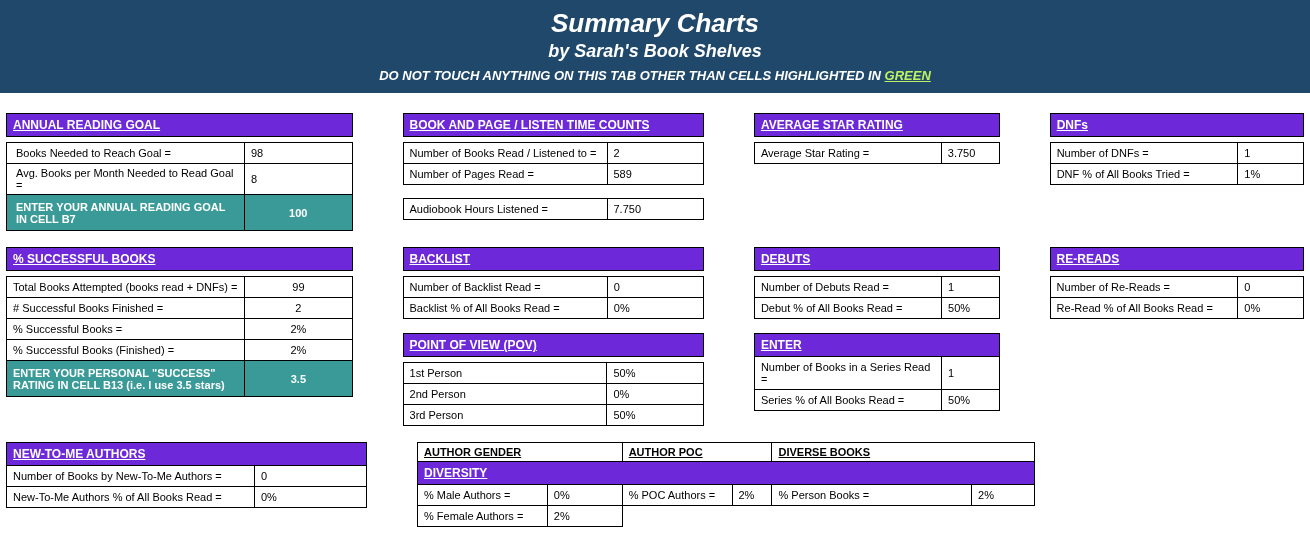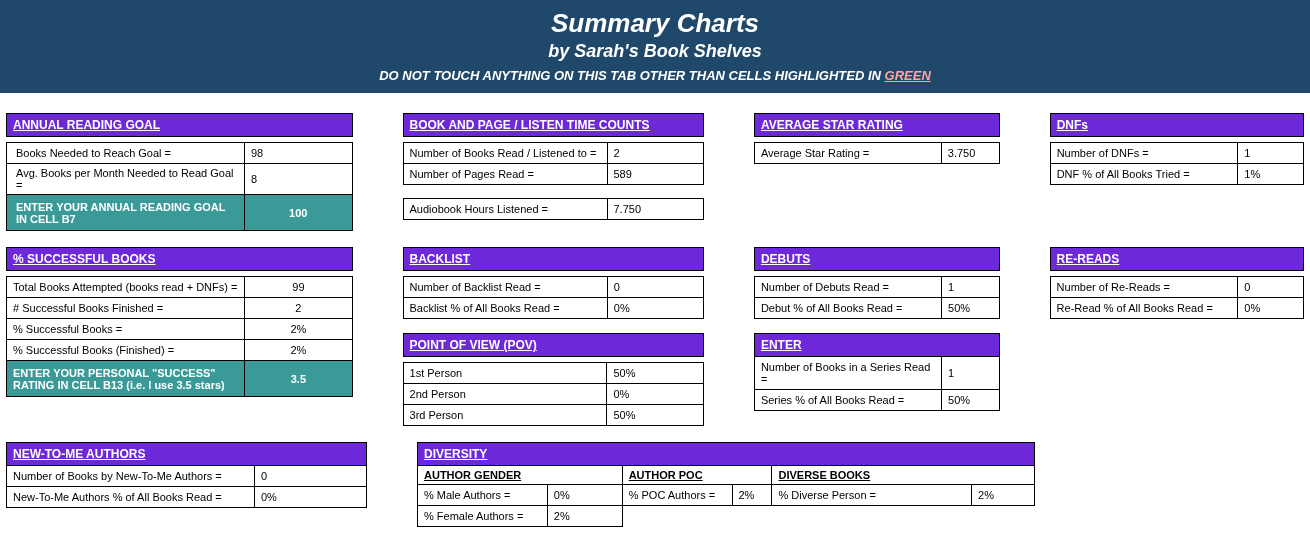--- a/index.html
+++ b/index.html
@@ -1,21 +1,21 @@
 <!DOCTYPE html>
 <html><head>
 <meta charset="utf-8">
 <style>
   * { box-sizing: border-box; margin: 0; padding: 0; }
   body { font-family: Arial, sans-serif; font-size: 12px; background: #fff; width: 1310px; }
   .banner { background: #20486a; color: #fff; text-align: center; padding: 8px 0 10px; }
   .banner h1 { font-size: 26px; font-weight: bold; font-style: italic; }
   .banner h2 { font-size: 18px; font-style: italic; font-weight: bold; margin-top: 2px; }
   .banner .warn { font-size: 13px; font-style: italic; font-weight: bold; margin-top: 6px; }
-  .banner .green { color: #fca5a5; text-decoration: underline; }
+  .banner .green { color: #bef264; text-decoration: underline; }
   .grid { padding: 20px 6px 10px; }
   .row { display: flex; gap: 50px; margin-bottom: 16px; align-items: flex-start; }
   .hdr { background: #6d28d9; color: #fff; font-weight: bold; text-decoration: underline; padding: 4px 6px; border: 1px solid #000; font-size: 12px; }
   .subhdr { background: #fff; color: #000; font-weight: bold; text-decoration: underline; padding: 3px 6px; border: 1px solid #000; font-size: 11px; }
   .cell { border: 1px solid #000; padding: 3px 6px; background: #fff; height: 21px; vertical-align: middle; font-size: 11px; }
   .teal { background: #3a9a98; color: #fff; font-weight: bold; }
   .num { text-align: left; }
   .rnum { text-align: center; }
   table { border-collapse: collapse; }
   .w-goal-l { width: 248px; padding-left: 9px; } .w-goal-v { width: 112px; }
@@ -278,33 +278,33 @@
       <tr>
             <td class="cell w-new-l">New-To-Me Authors % of All Books Read =</td>
             <td class="cell w-new-v num">0%</td>
           </tr>
     </tbody>
       </table>
 
     <table style="width:618px;">
       <tbody>
           <tr>
-            <td class="hdr" colspan="6">DIVERSITY</td>
-          </tr>
-      <tr>
         <td class="subhdr" colspan="2" style="width:205px">AUTHOR GENDER</td>
         <td class="subhdr" colspan="2" style="width:150px">AUTHOR POC</td>
         <td class="subhdr" colspan="2" style="width:263px">DIVERSE BOOKS</td>
       </tr>
       <tr>
+            <td class="hdr" colspan="6">DIVERSITY</td>
+          </tr>
+      <tr>
         <td class="cell" style="width:130px">% Male Authors =</td>
         <td class="cell num" style="width:75px">0%</td>
         <td class="cell" style="width:110px">% POC Authors =</td>
         <td class="cell num" style="width:40px">2%</td>
-        <td class="cell" style="width:200px">% Diverse Person =</td>
+        <td class="cell" style="width:200px">% Person Books =</td>
         <td class="cell num" style="width:63px">2%</td>
       </tr>
       <tr>
         <td class="cell">% Female Authors =</td>
         <td class="cell num">2%</td>
         <td style="border:none" colspan="4"></td>
       </tr>
     </tbody>
       </table>
   </div>

